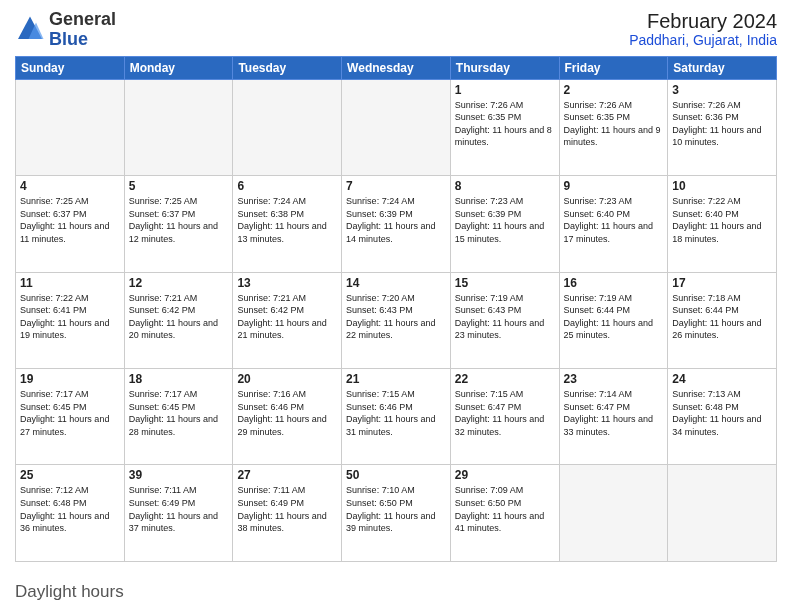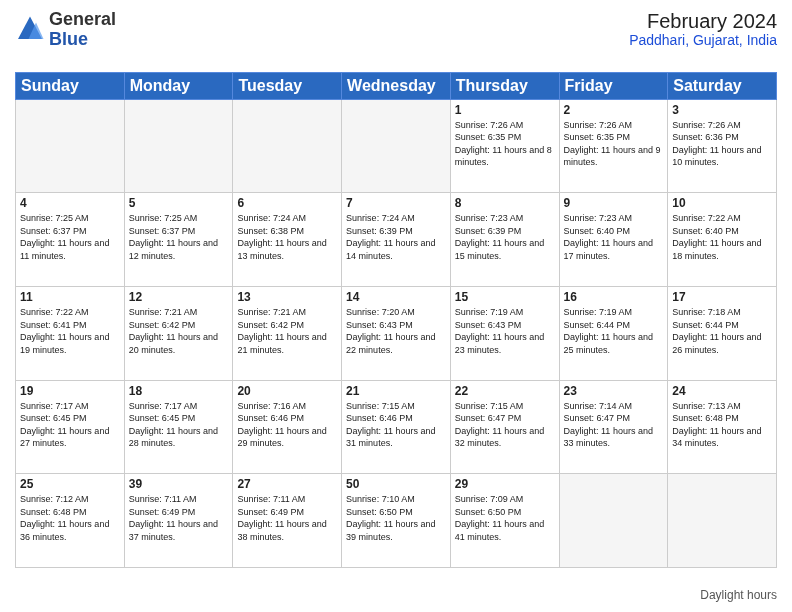--- a/index.html
+++ b/index.html
@@ -14,21 +14,21 @@
       width: 792px;
       height: 612px;
       padding: 10px 15px 10px 15px;
       display: flex;
       flex-direction: column;
     }
     .header {
       display: flex;
       justify-content: space-between;
       align-items: flex-start;
-      margin-bottom: 22px;
+      margin-bottom: 6px;
     }
     .logo {
       display: flex;
       align-items: center;
       gap: 4px;
     }
     .logo-text {
       font-size: 18px;
       font-weight: bold;
       line-height: 1.1;
@@ -56,21 +56,21 @@
       width: 100%;
       border-collapse: collapse;
       flex: 1;
       table-layout: fixed;
     }
     .calendar-table th {
       background-color: #2a69c0;
       color: #fff;
       text-align: left;
       padding: 4px 5px;
-      font-size: 16px;
+      font-size: 12px;
       font-weight: bold;
       border: 1px solid #5588dd;
     }
     .calendar-table td {
       border: 1px solid #ccc;
       vertical-align: top;
       padding: 3px 4px;
       font-size: 9.5px;
       color: #222;
       height: 80px;
@@ -88,23 +88,23 @@
       display: block;
       margin-bottom: 2px;
     }
     .day-info {
       font-size: 9px;
       line-height: 1.4;
       color: #222;
     }
     .footer {
       margin-top: 20px;
-      font-size: 12px;
+      font-size: 17px;
       color: #555;
-      text-align: right;
+      text-align: left;
     }
   </style>
 </head>
 <body>
 
 <div class="page">
   <div class="header">
     <div class="logo">
       <svg class="logo-icon" viewBox="0 0 40 40">
         <polygon points="20,2 36,32 4,32" fill="#2a69c0"></polygon>

